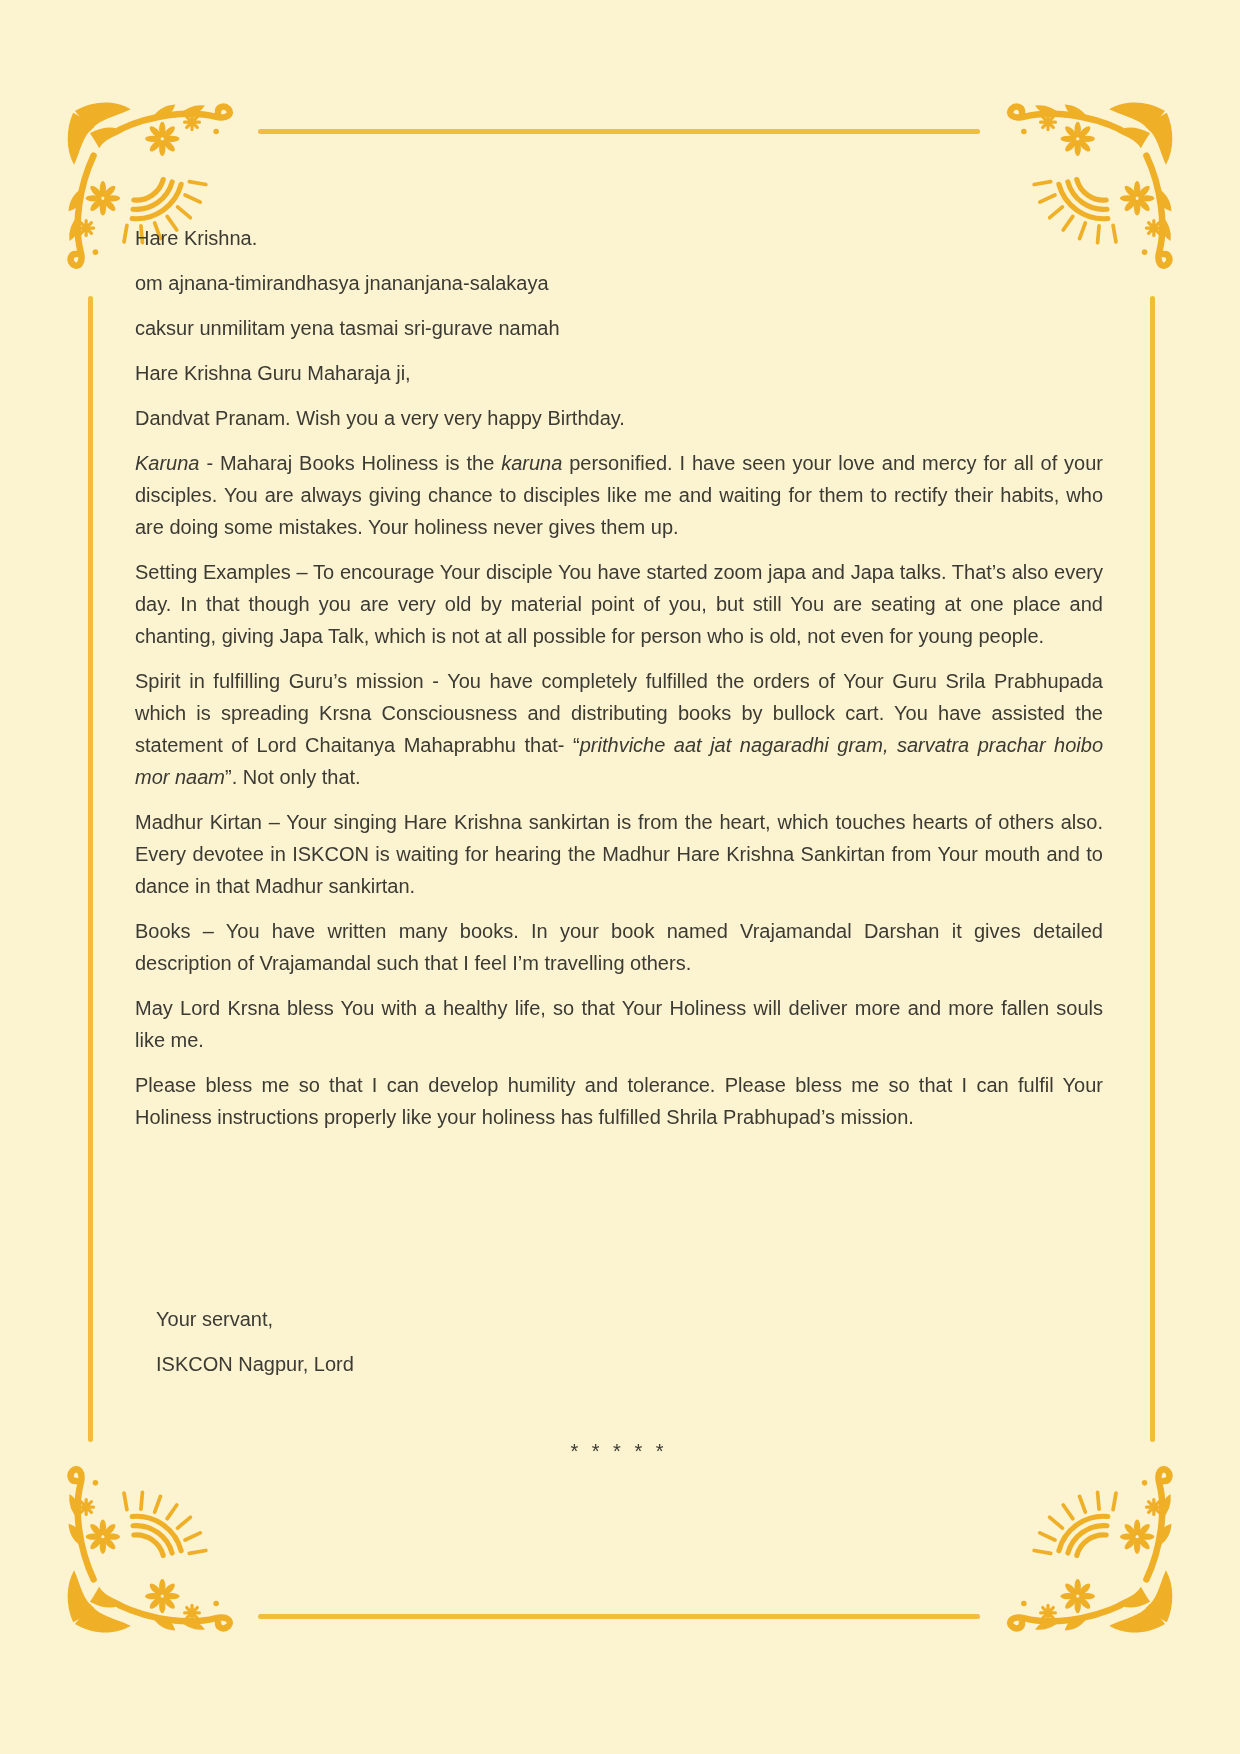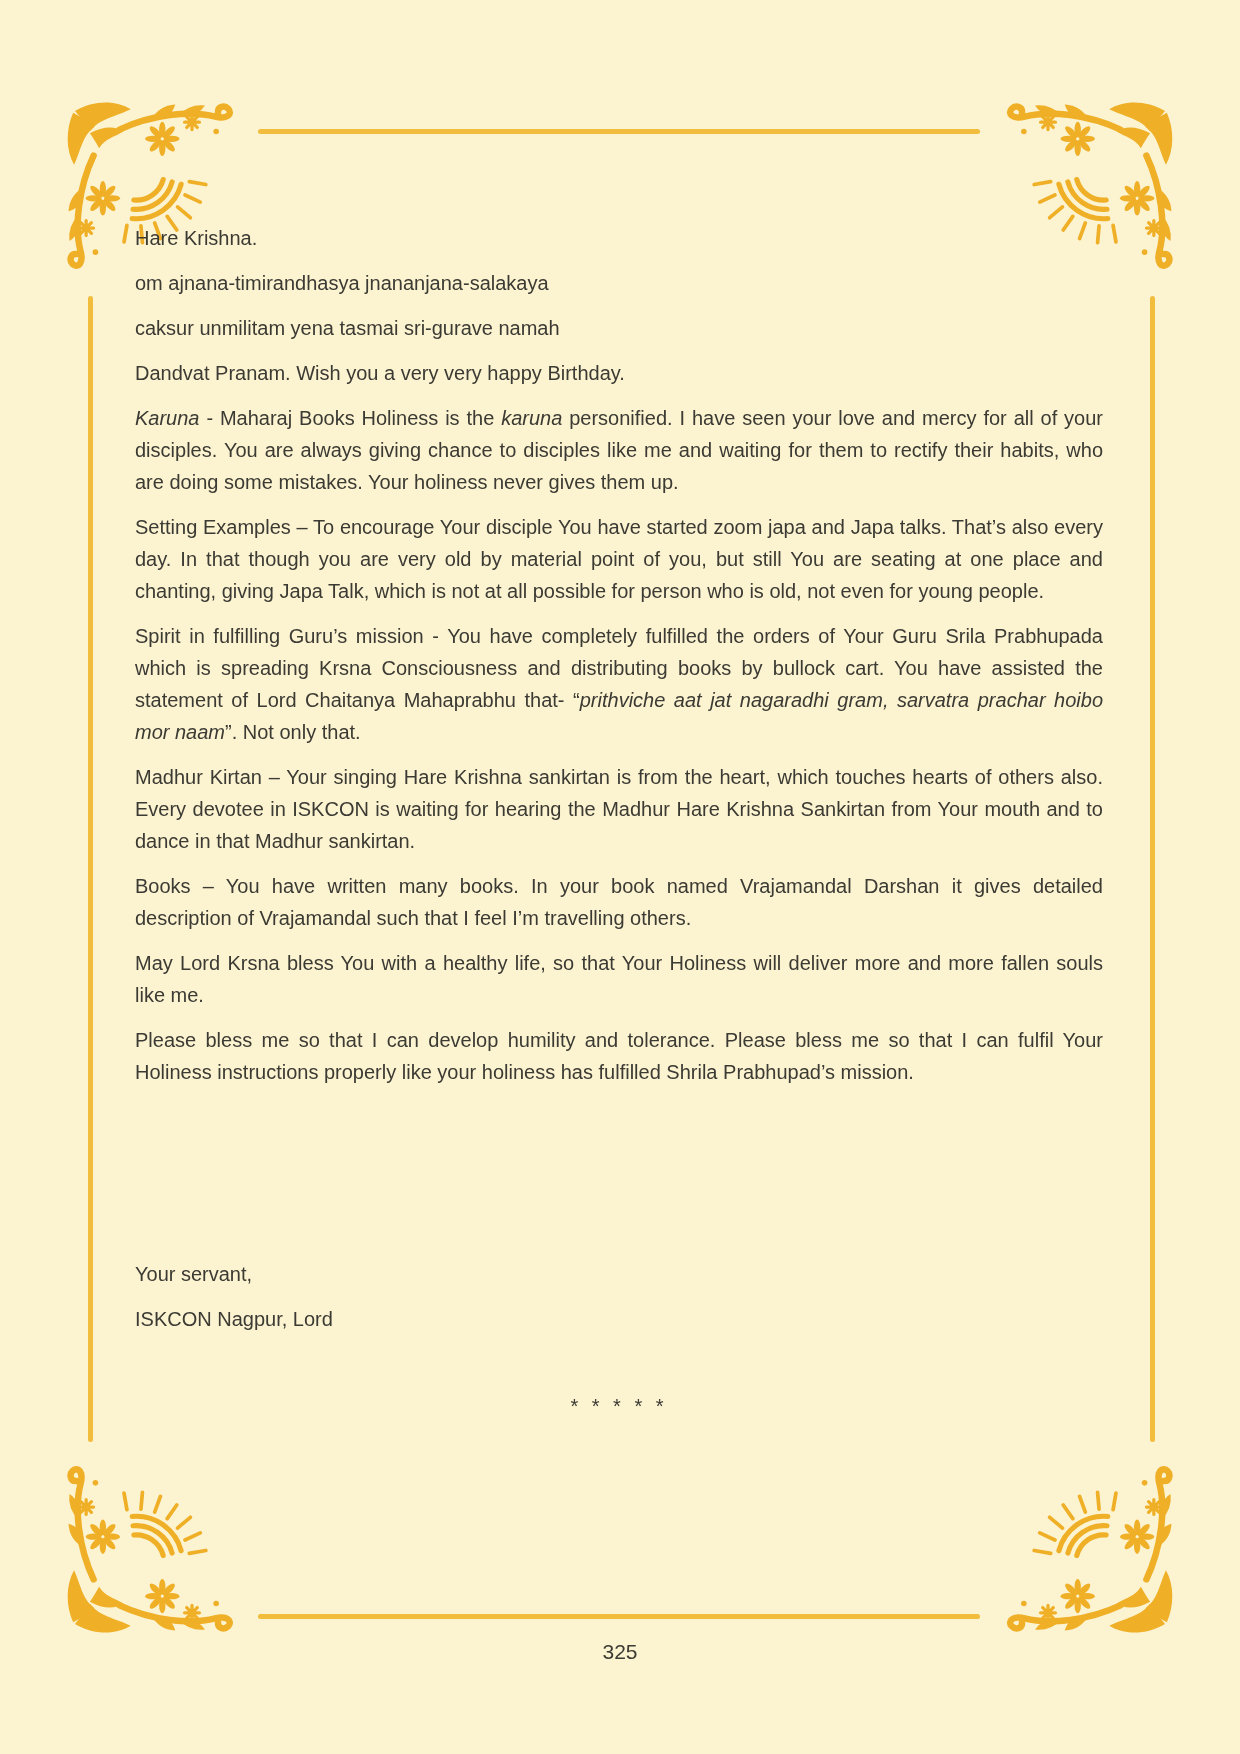--- a/index.html
+++ b/index.html
@@ -48,21 +48,21 @@
     top: 222px;
     width: 968px;
     font-size: 20px;
     line-height: 32px;
     color: var(--ink);
   }
   .para { margin-bottom: 13px; text-align: left; }
   .para.justify { text-align: justify; }
   .para i { }
 
-  .signature { margin-top: 170px; }
+  .signature { margin-top: 170px; margin-left: 21px; }
 
   .separator {
     margin-top: 55px;
     text-align: center;
     letter-spacing: 4px;
     font-size: 20px;
     color: var(--ink);
   }
 
   .page-number {
@@ -171,31 +171,31 @@
   <div class="frame-line top"></div>
   <div class="frame-line bottom"></div>
   <div class="frame-line left"></div>
   <div class="frame-line right"></div>
 
   <div class="content">
     <div>
         <p class="para"><span>Hare Krishna.</span></p>
         <p class="para"><span>om ajnana-timirandhasya jnananjana-salakaya</span></p>
         <p class="para"><span>caksur unmilitam yena tasmai sri-gurave namah</span></p>
+        <p class="para"><span>Hare Krishna Guru Maharaja ji,</span></p>
         <p class="para"><span>Dandvat Pranam. Wish you a very very happy Birthday.</span></p>
         <p class="para justify"><i>Karuna</i><span> - Maharaj Books Holiness is the </span><i>karuna</i><span> personified. I have seen your love and mercy for all of your disciples. You are always giving chance to disciples like me and waiting for them to rectify their habits, who are doing some mistakes. Your holiness never gives them up.</span></p>
         <p class="para justify"><span>Setting Examples – To encourage Your disciple You have started zoom japa and Japa talks. That’s also every day. In that though you are very old by material point of you, but still You are seating at one place and chanting, giving Japa Talk, which is not at all possible for person who is old, not even for young people.</span></p>
         <p class="para justify"><span>Spirit in fulfilling Guru’s mission - You have completely fulfilled the orders of Your Guru Srila Prabhupada which is spreading Krsna Consciousness and distributing books by bullock cart. You have assisted the statement of Lord Chaitanya Mahaprabhu that- “</span><i>prithviche aat jat nagaradhi gram, sarvatra prachar hoibo mor naam</i><span>”. Not only that.</span></p>
         <p class="para justify"><span>Madhur Kirtan – Your singing Hare Krishna sankirtan is from the heart, which touches hearts of others also. Every devotee in ISKCON is waiting for hearing the Madhur Hare Krishna Sankirtan from Your mouth and to dance in that Madhur sankirtan.</span></p>
         <p class="para justify"><span>Books – You have written many books. In your book named Vrajamandal Darshan it gives detailed description of Vrajamandal such that I feel I’m travelling others.</span></p>
         <p class="para justify"><span>May Lord Krsna bless You with a healthy life, so that Your Holiness will deliver more and more fallen souls like me.</span></p>
         <p class="para justify"><span>Please bless me so that I can develop humility and tolerance. Please bless me so that I can fulfil Your Holiness instructions properly like your holiness has fulfilled Shrila Prabhupad’s mission.</span></p>
       </div>
     <div class="signature">
         <p class="para">Your servant,</p>
         <p class="para">ISKCON Nagpur, Lord</p>
       </div>
     <div class="separator">* * * * *</div>
   </div>
 
-  <div class="page-number">325</div>
 
 </div>
 
 </body></html>

